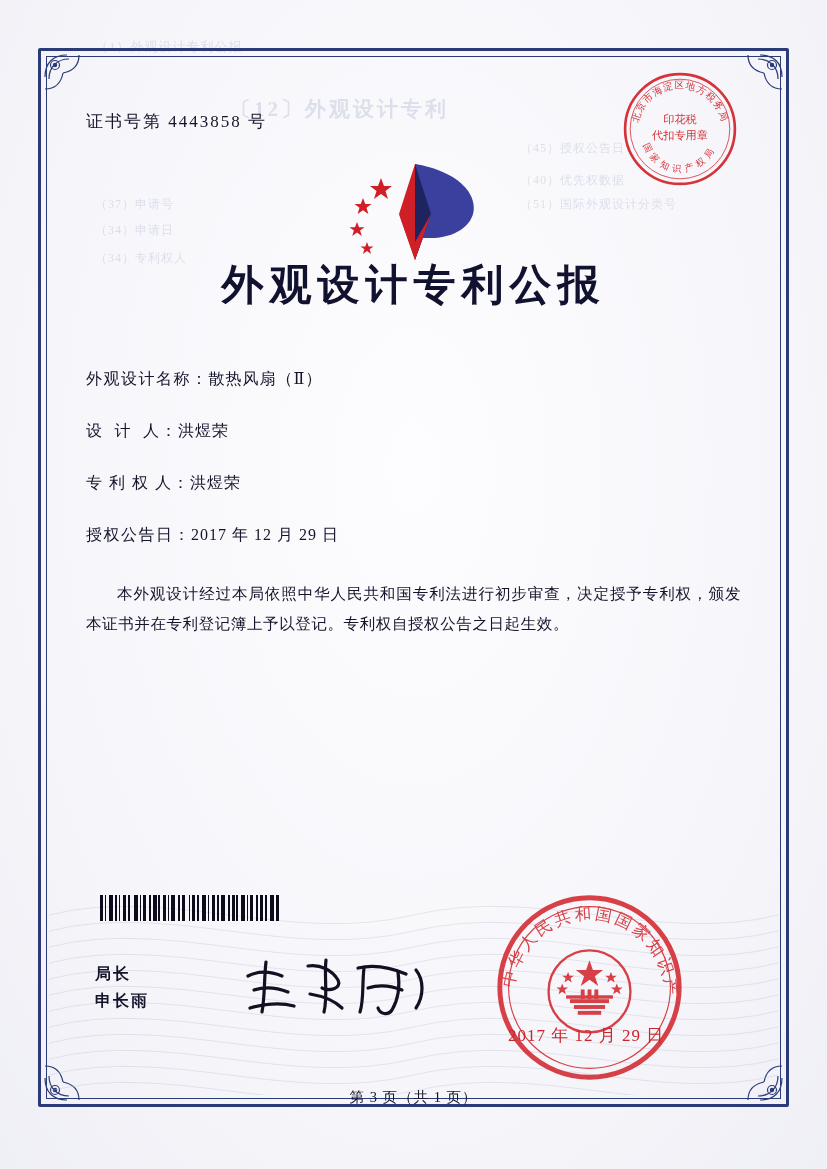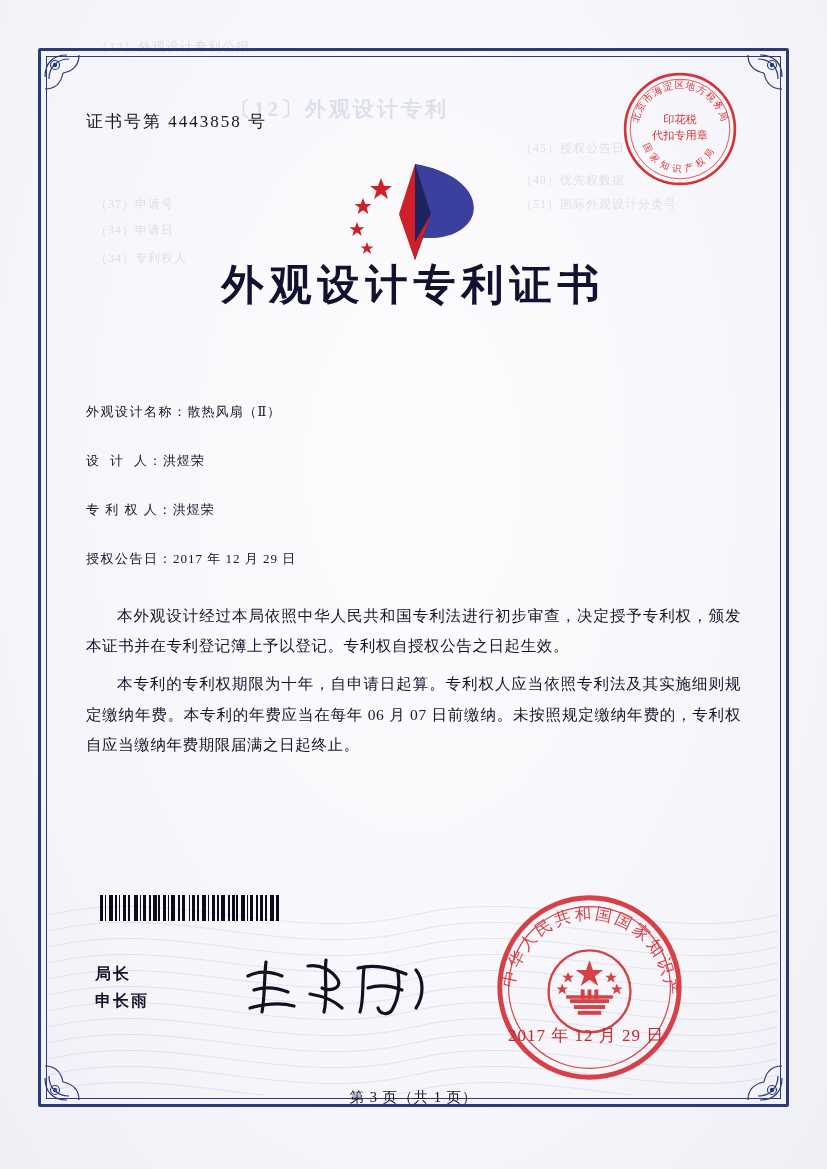--- a/index.html
+++ b/index.html
@@ -117,22 +117,22 @@
     margin-top: 124px;
     text-align: center;
     font-size: 42px;
     font-weight: bold;
     letter-spacing: 6px;
     color: #111130;
     font-family: "DejaVu Serif", "Liberation Serif", serif;
   }
 
   .fields {
-    margin-top: 92px;
-    font-size: 13px;
+    margin-top: 58px;
+    font-size: 16px;
     line-height: 1;
     color: #14142b;
   }
   .field-row {
     display: flex;
     align-items: baseline;
     margin-bottom: 36px;
     letter-spacing: 1px;
   }
   .field-label {
@@ -232,21 +232,21 @@
     font-size: 14.5px;
     color: #14142b;
     letter-spacing: 1px;
   }
 </style>
 </head>
 <body>
 
 <div class="page">
 
-  <div class="ghost ghost-1">（12）外观设计专利公报</div>
+  <div class="ghost ghost-1">（1）外观设计专利公报</div>
   <div class="ghost ghost-2">〔12〕外观设计专利</div>
   <div class="ghost ghost-3">（45）授权公告日</div>
   <div class="ghost ghost-4">（40）优先权数据</div>
   <div class="ghost ghost-5">（37）申请号</div>
   <div class="ghost ghost-6">（34）申请日</div>
   <div class="ghost ghost-7">（34）专利权人</div>
   <div class="ghost ghost-8">（51）国际外观设计分类号</div>
 
   <div class="border-outer"></div>
   <div class="border-inner"></div>
@@ -343,21 +343,21 @@
 
         <g fill="#cf2027">
           <polygon points="62,22 65,30 73,30 66.5,35 69,43 62,38 55,43 57.5,35 51,30 59,30"></polygon>
           <polygon points="44,42 46.3,48 52.5,48 47.5,51.8 49.4,58 44,54.2 38.6,58 40.5,51.8 35.5,48 41.7,48"></polygon>
           <polygon points="38,66 40,71.2 45.5,71.2 41.1,74.5 42.8,80 38,76.6 33.2,80 34.9,74.5 30.5,71.2 36,71.2"></polygon>
           <polygon points="48,86 49.7,90.5 54.5,90.5 50.6,93.3 52.1,98 48,95.1 43.9,98 45.4,93.3 41.5,90.5 46.3,90.5"></polygon>
         </g>
       </svg>
     </div>
 
-    <div class="main-title">外观设计专利证书</div>
+    <div class="main-title">外观设计专利公报</div>
 
     <div class="fields">
 
       <div class="field-row">
         <span class="field-label">外观设计名称：</span>
         <span class="field-value">散热风扇（Ⅱ）</span>
       </div>
 
       <div class="field-row">
         <span class="field-label">设  计  人：</span>
@@ -373,21 +373,20 @@
 
       <div class="field-row">
         <span class="field-label">授权公告日：</span>
         <span class="field-value">2017 年 12 月 29 日</span>
       </div>
 
     </div>
 
     <div class="paragraphs">
       <p>本外观设计经过本局依照中华人民共和国专利法进行初步审查，决定授予专利权，颁发本证书并在专利登记簿上予以登记。专利权自授权公告之日起生效。</p>
-      <p>本专利的专利权期限为十年，自申请日起算。专利权人应当依照专利法及其实施细则规定缴纳年费。本专利的年费应当在每年 06 月 07 日前缴纳。未按照规定缴纳年费的，专利权自应当缴纳年费期限届满之日起终止。</p>
     </div>
 
   </div>
 
   <div class="barcode">
     <i style="width:3px"></i>
       <i style="width:2px;background:transparent"></i>
     <i style="width:1px"></i>
       <i style="width:3px;background:transparent"></i>
     <i style="width:4px"></i>

